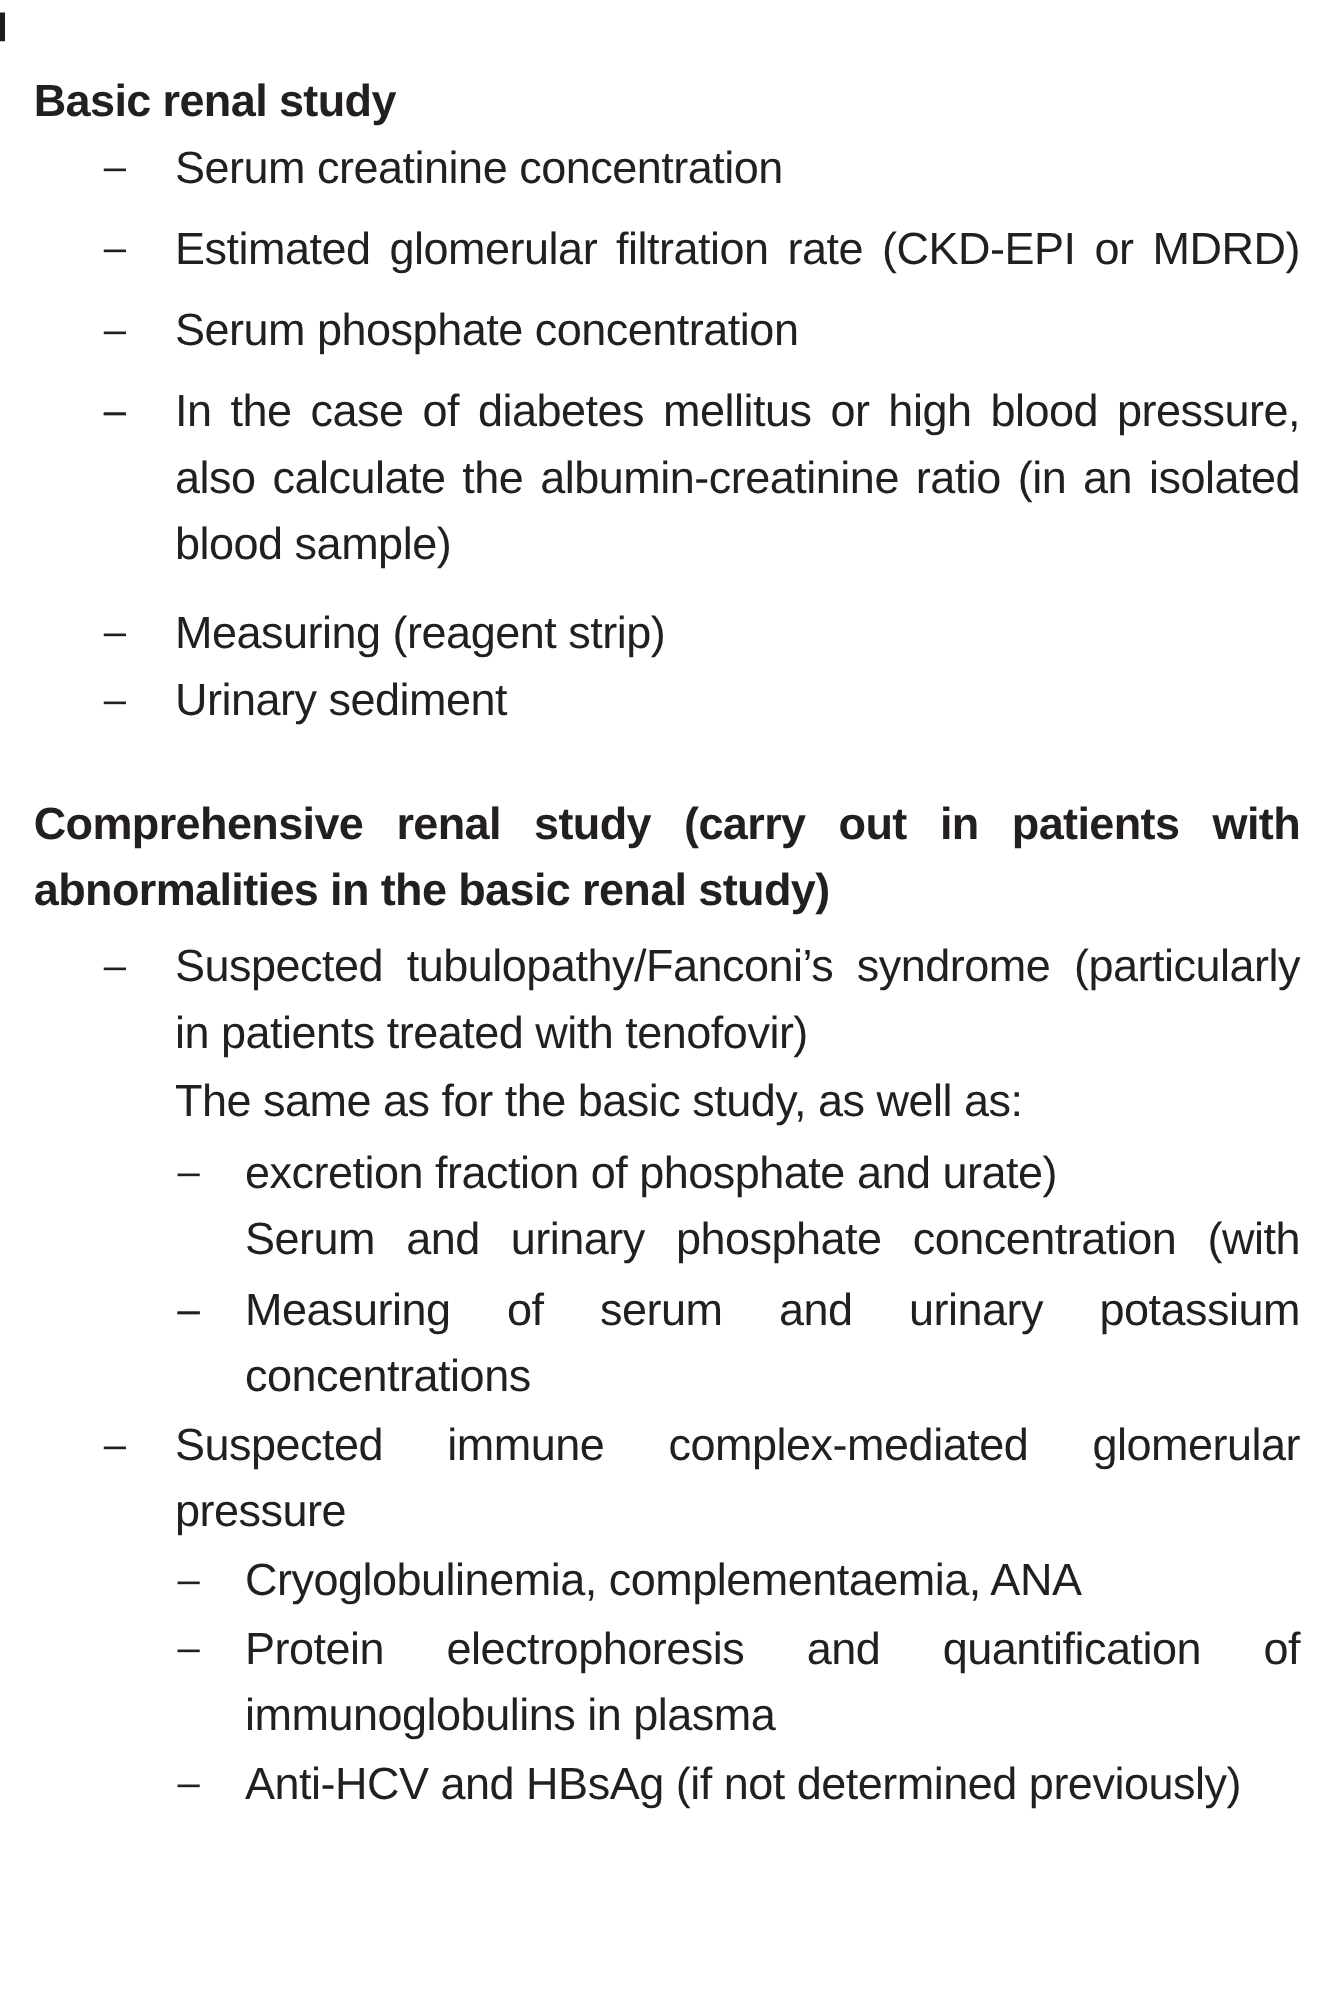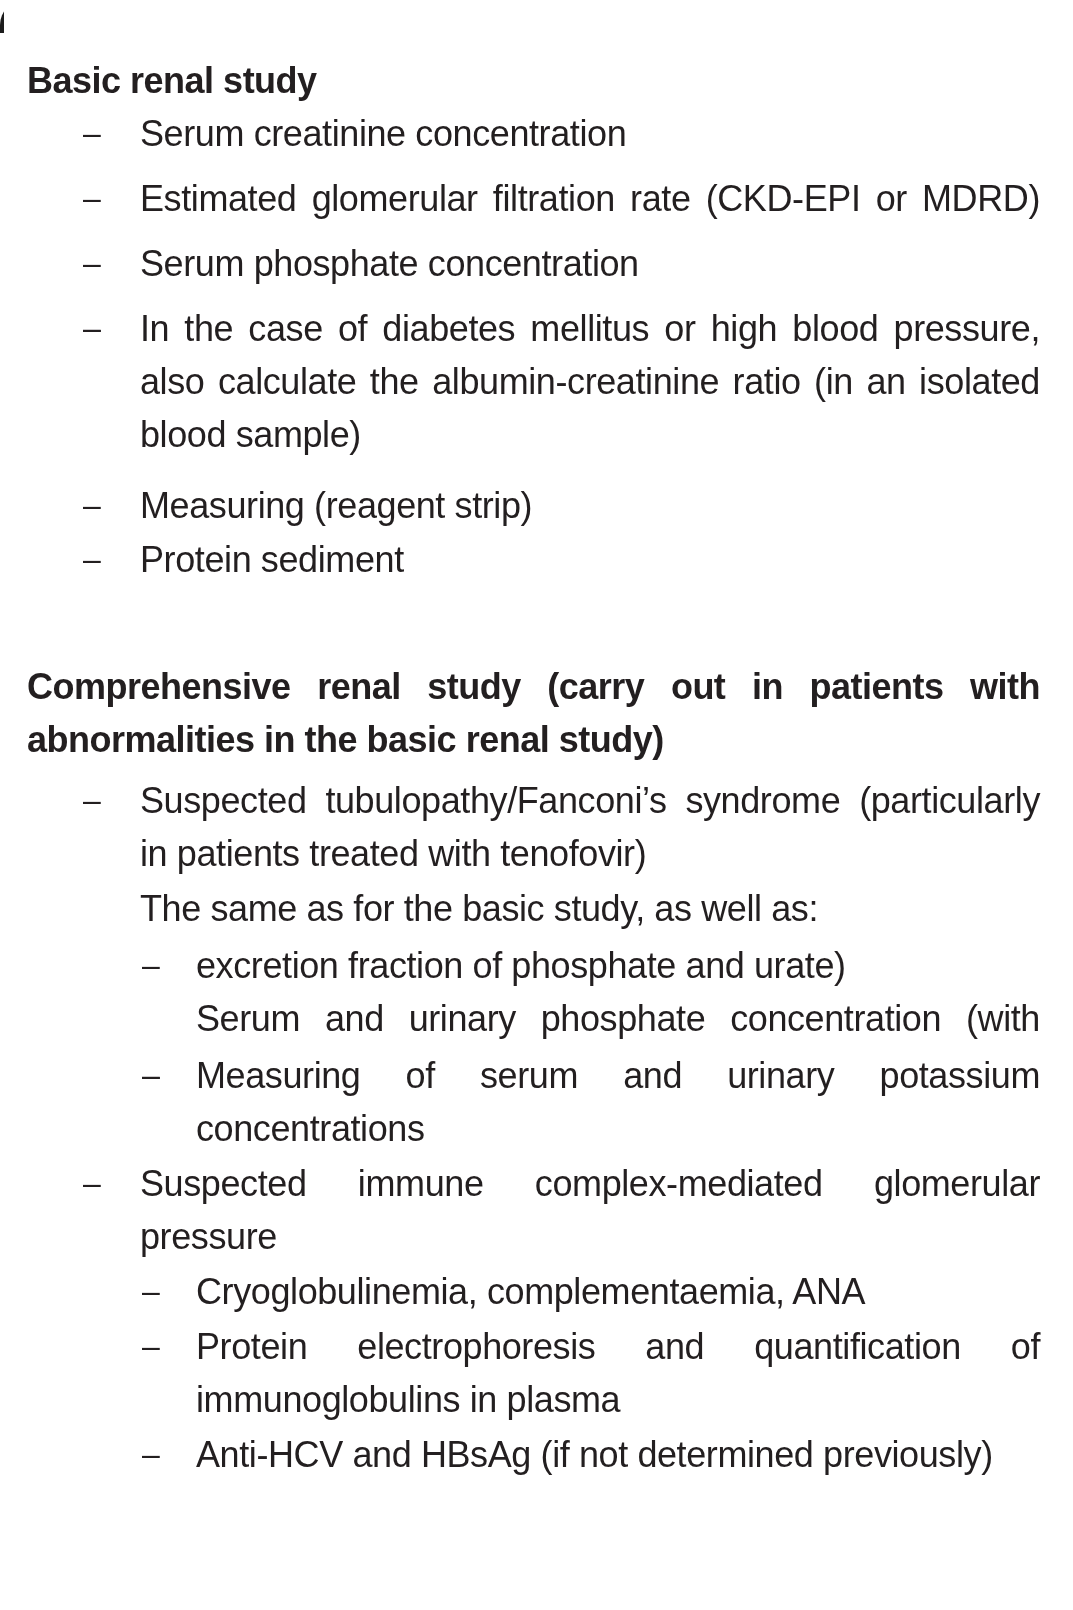--- a/index.html
+++ b/index.html
@@ -8,21 +8,20 @@
     background: #ffffff;
   }
   .page {
     position: relative;
     width: 1073px;
     height: 1610px;
     background: #ffffff;
     overflow: hidden;
     font-family: "Liberation Sans", sans-serif;
     color: #231f20;
-    border-radius: 25px;
   }
   .scan-artifact {
     position: absolute;
     left: 0;
     top: 10px;
     width: 4px;
     height: 23px;
     background: #1c1c1c;
   }
   .content {
@@ -60,21 +59,21 @@
     font-size: 32px;
     line-height: 53px;
     color: #231f20;
   }
   
   .section1 .item { margin-top: 12px; }
   .section1 .item:nth-of-type(1) { margin-top: 0; }
   .section1 .item:nth-of-type(5) { margin-top: 9px; }
   .section1 .item:nth-of-type(6) { margin-top: 18px; }
   .section1 .item:nth-of-type(7) { margin-top: 1px; }
-  .section2 .heading { margin-top: 74px; }
+  .section2 .heading { margin-top: 46px; }
   .section2 .item { margin-top: 2px; }
   .section2 .item:nth-of-type(1) { margin-top: 8px; }
   .section2 .item:nth-of-type(3) { margin-top: 4px; }
   .section2 .item:nth-of-type(4) { margin-top: 4px; }
 </style>
 </head>
 <body>
 
 <div class="page">
   <div class="scan-artifact"></div>
@@ -103,21 +102,21 @@
           <div class="line j">In the case of diabetes mellitus or high blood pressure,</div>
           <div class="line j">also calculate the albumin-creatinine ratio (in an isolated</div>
           <div class="line">blood sample)</div>
         </div>
         <div class="item level1">
           <span class="dash">–</span>
           <div class="line">Measuring (reagent strip)</div>
         </div>
         <div class="item level1">
           <span class="dash">–</span>
-          <div class="line">Protein sediment</div>
+          <div class="line">Urinary sediment</div>
         </div>
       </section>
       <section class="section section2">
         <h2 class="heading">
           <div class="line j">Comprehensive renal study (carry out in patients with</div>
           <div class="line">abnormalities in the basic renal study)</div>
         </h2>
         <div class="item level1">
           <span class="dash">–</span>
           <div class="line j">Suspected tubulopathy/Fanconi’s syndrome (particularly</div>

